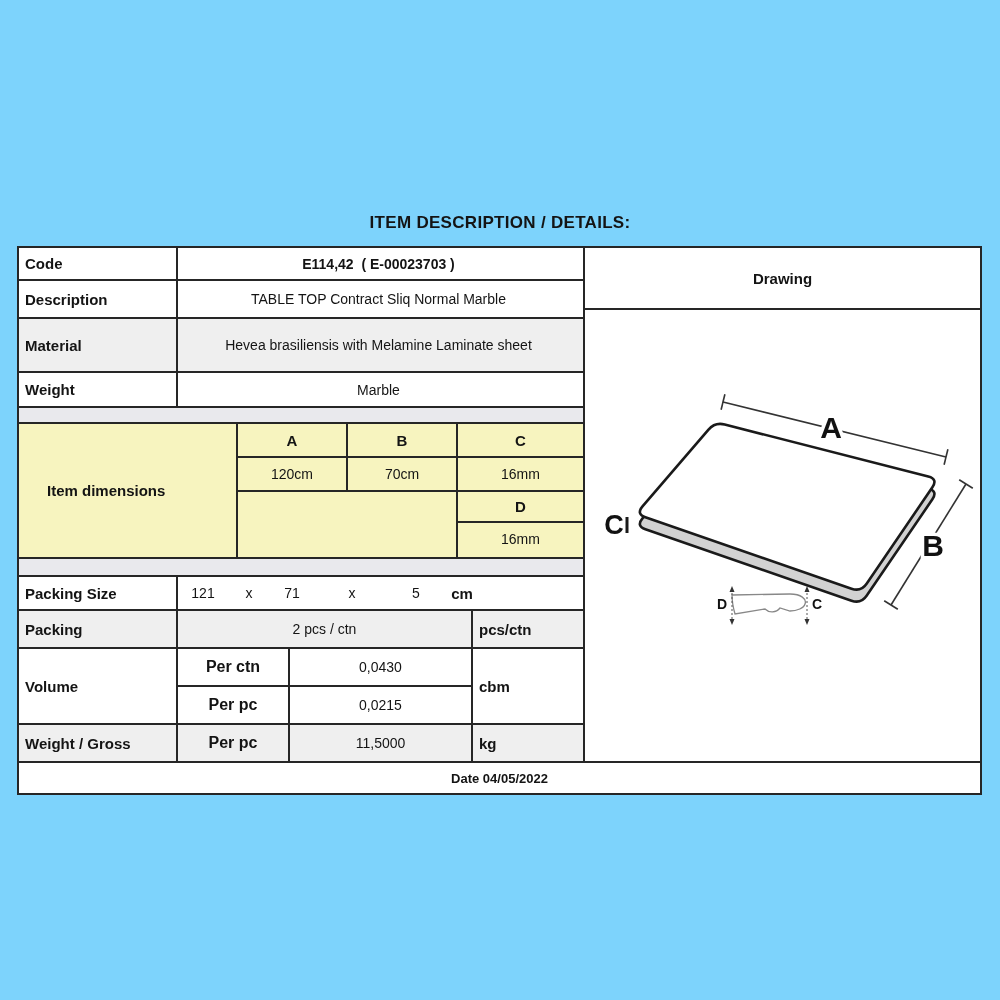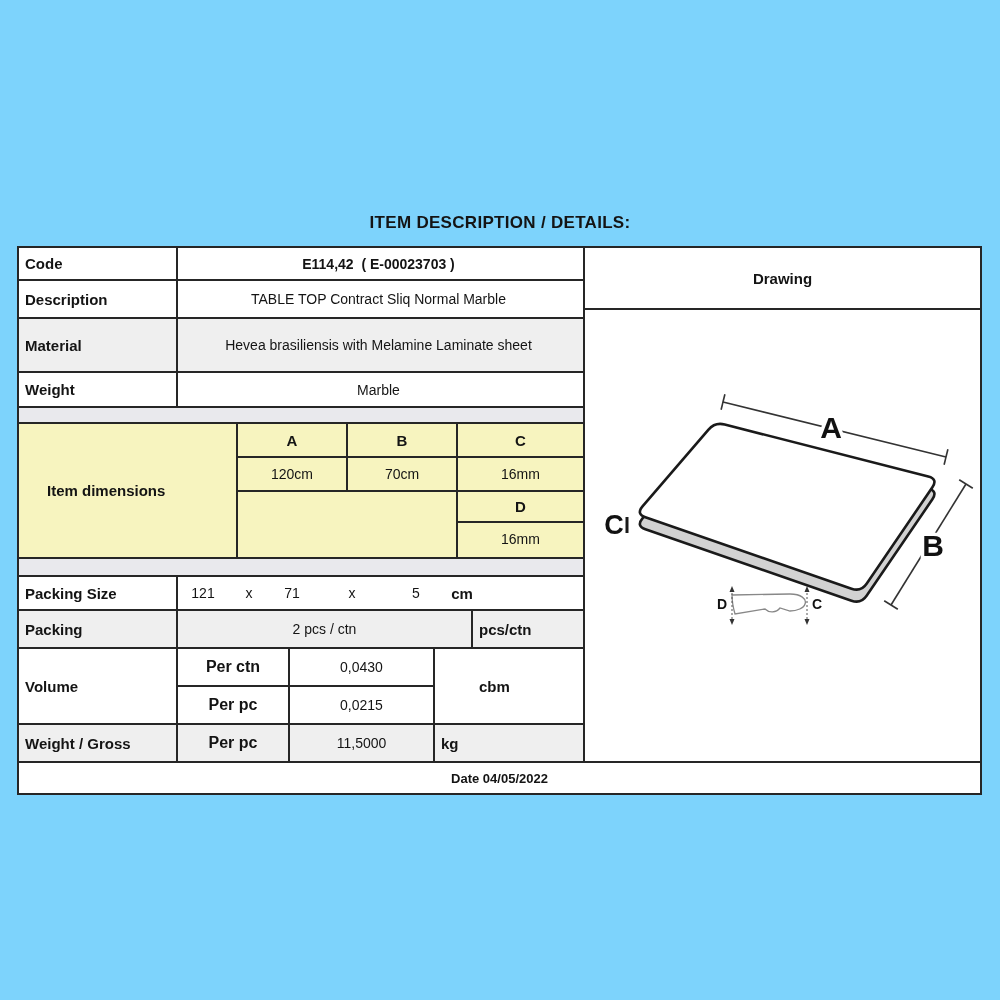--- a/index.html
+++ b/index.html
@@ -24,21 +24,21 @@
   .label{font-weight:bold;font-size:15px;padding-left:6px;}
   .value{justify-content:center;font-size:14px;text-align:center;}
   .hdr{justify-content:center;font-size:15px;font-weight:bold;}
   .sub{justify-content:center;font-size:16px;font-weight:bold;}
   .unit{font-weight:bold;font-size:15px;padding-left:6px;}
   .bold{font-weight:bold;}
   .pre{white-space:pre;}
   .br{border-right:2px solid var(--bd);}
   .bb{border-bottom:2px solid var(--bd);}
   .w163{width:159px;} .w401{width:401px;} .w219{width:264px;margin-left:22px;} .w110{width:110px;}
-  .w125{width:125px;} .w220{width:220px;} .w112{width:112px;} .w183{width:145px;}
+  .w125{width:125px;} .w220{width:220px;} .w112{width:112px;} .w183{width:183px;}
   .w106{width:106px;} .w295{width:295px;}
   .h33{height:33px;} .h38{height:38px;} .h54{height:54px;} .h35{height:35px;}
   .h16{height:16px;} .h135{height:135px;} .h18{height:18px;} .h34{height:34px;}
   .h76{height:76px;} .h36{height:36px;} .h67{height:65px;}
   .gray{background:var(--gray);}
   .sep{background:var(--sep);}
   .yellow{background:var(--yellow);}
   .dims-right{display:flex;flex-direction:column;width:345px;}
   .subrow{display:flex;}
   .dcol{display:flex;flex-direction:column;width:125px;}

